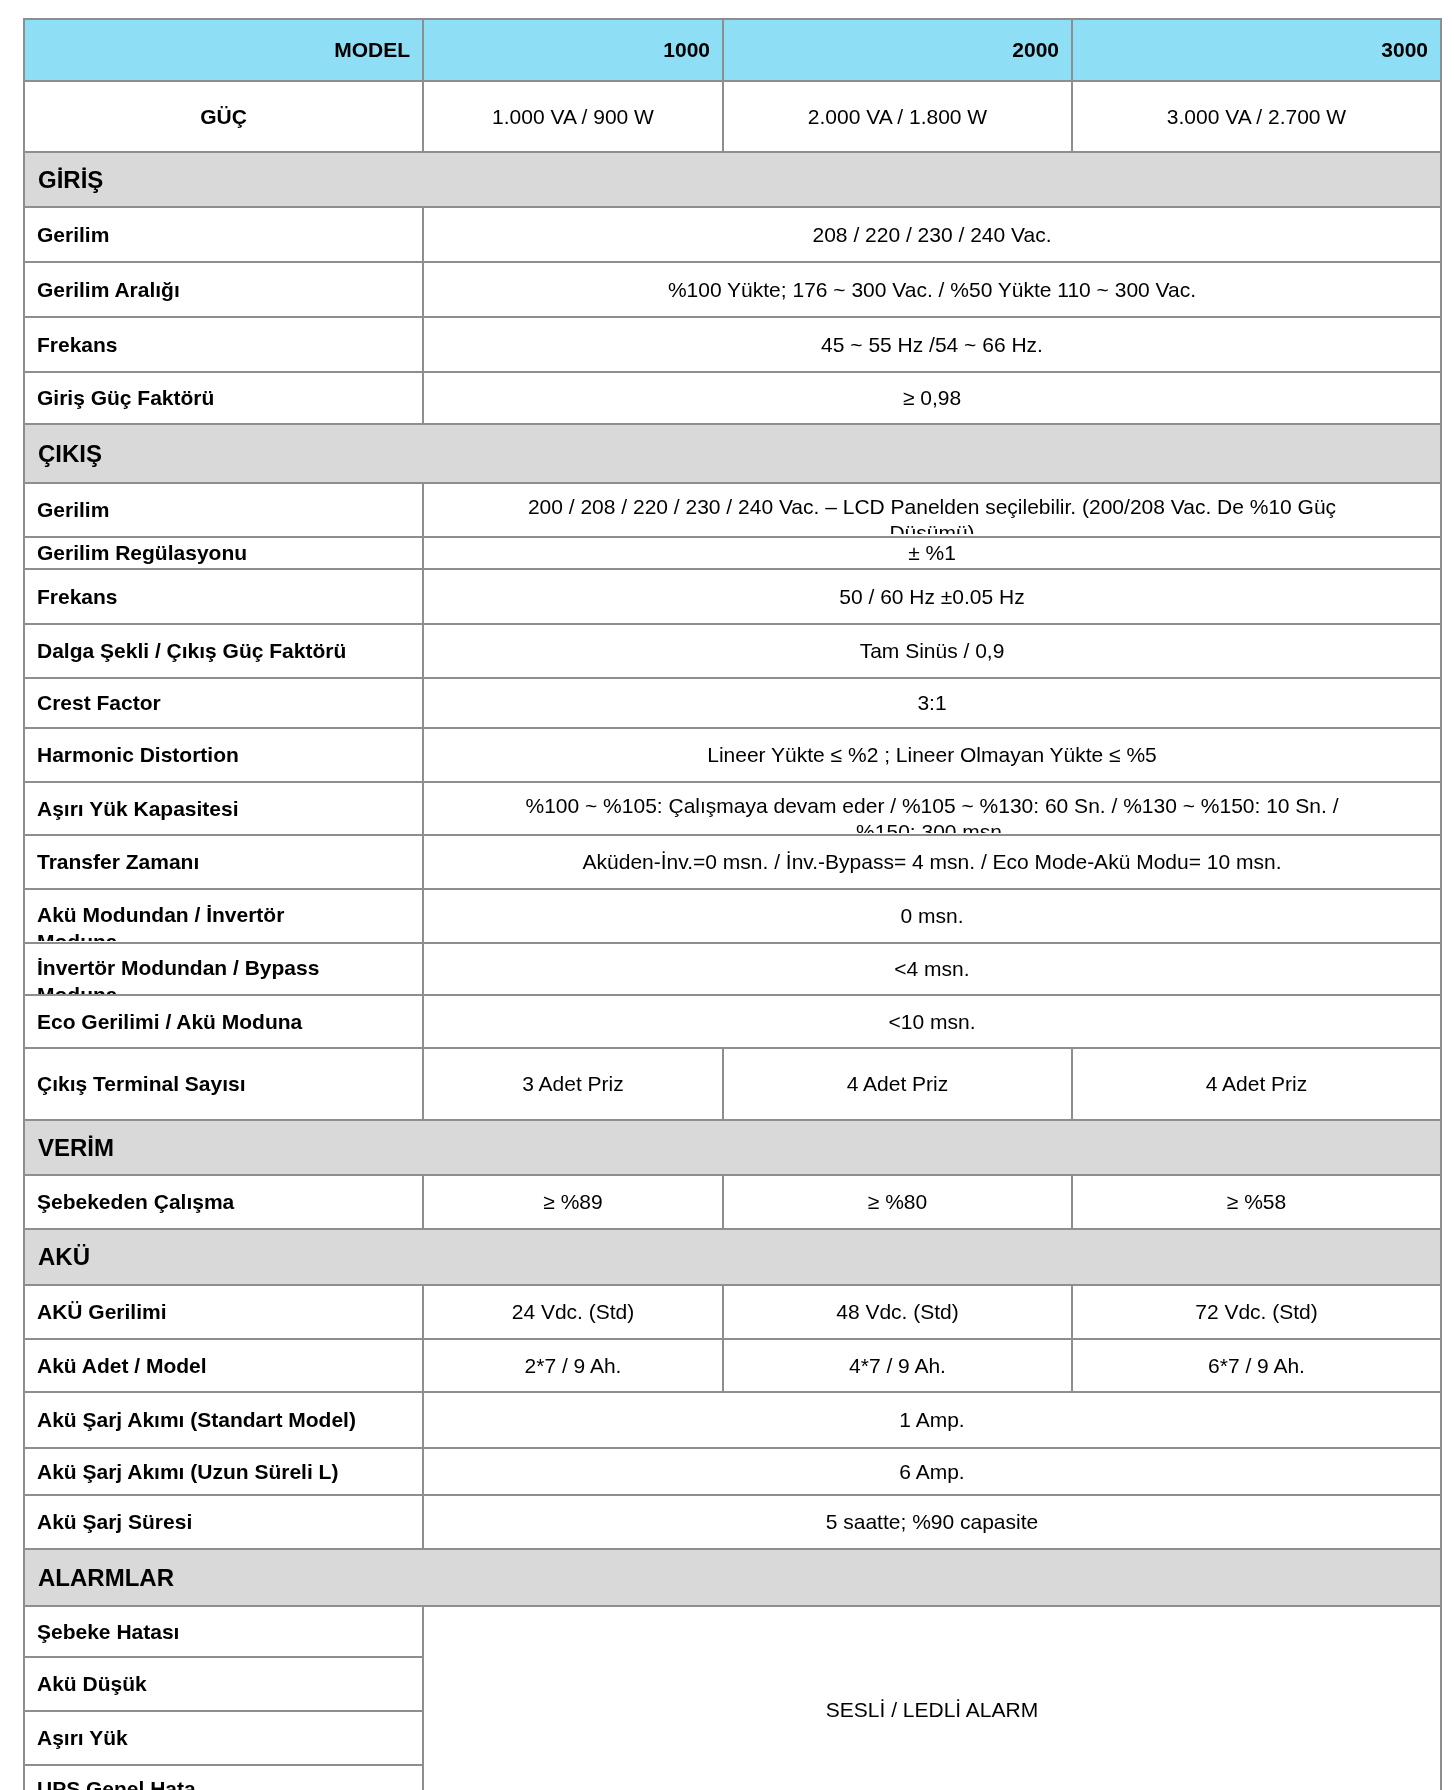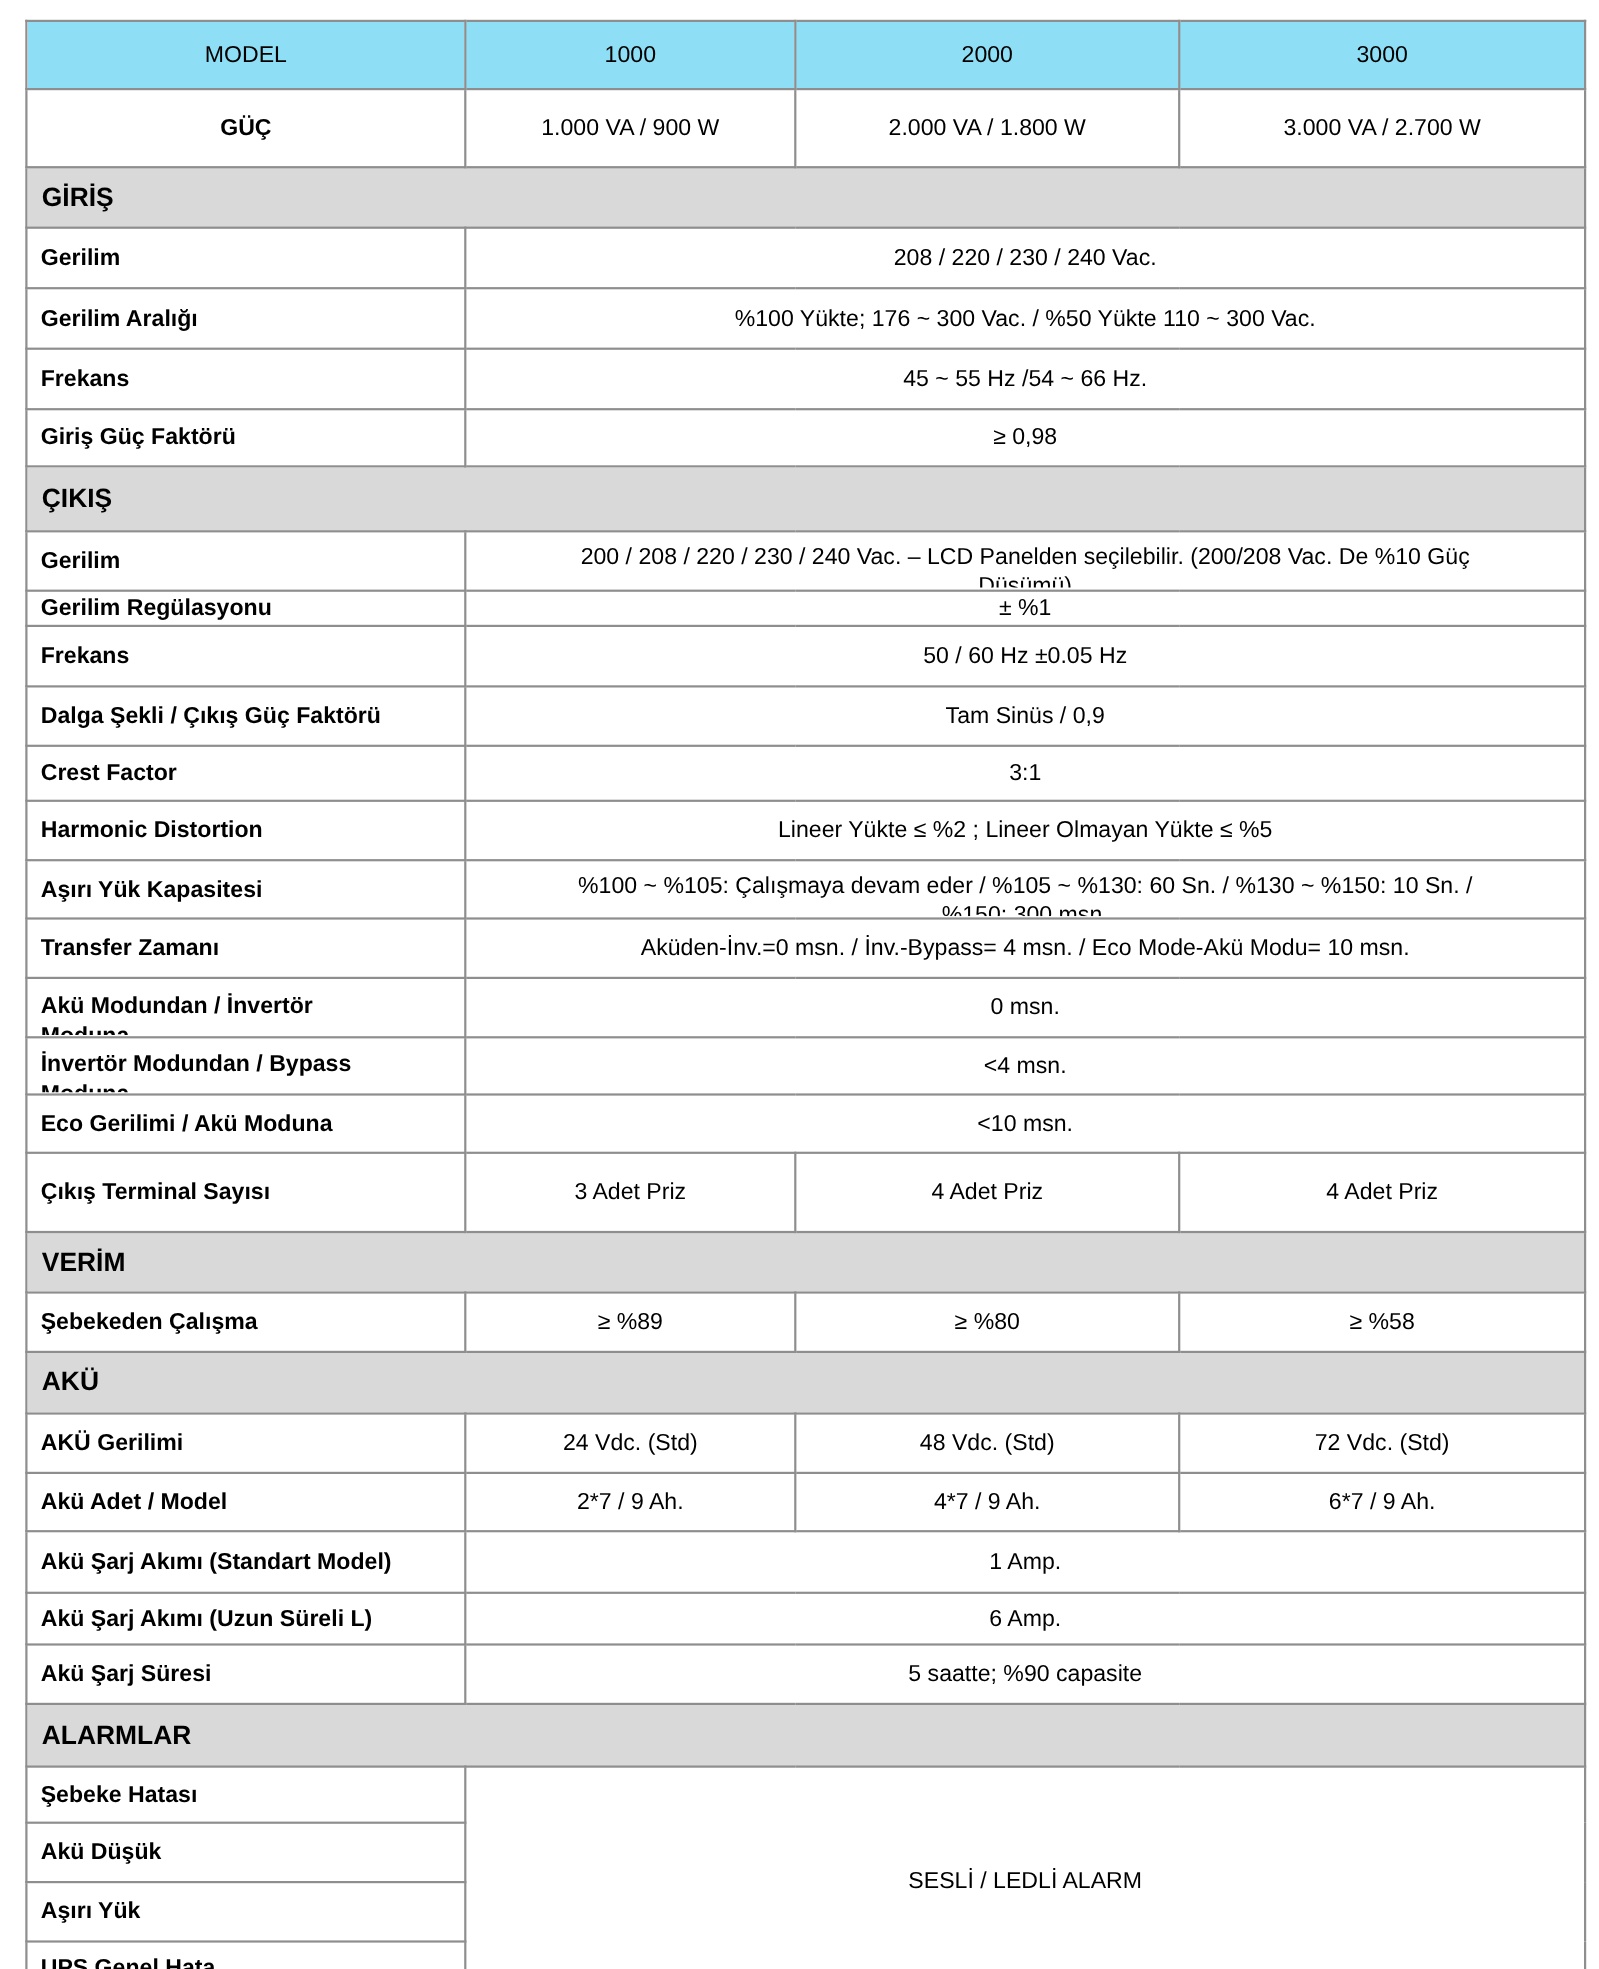--- a/index.html
+++ b/index.html
@@ -4,27 +4,27 @@
 <style>
   html,body{margin:0;padding:0;background:#ffffff;}
   body{width:1454px;height:1790px;overflow:hidden;position:relative;
        font-family:"Liberation Sans",sans-serif;color:#000;}
   .page{position:absolute;left:23px;top:18px;width:1417px;}
   table.spec{border-collapse:collapse;table-layout:fixed;width:1417px;}
   table.spec td{border:2px solid #8e8e8e;padding:0 12px;vertical-align:middle;
                 overflow:hidden;font-size:21px;}
   table.spec{border:2px solid #7b7b7b;}
   col.c0{width:399px;} col.c1{width:300px;} col.c2{width:349px;} col.c3{width:369px;}
-  td.hd{background:#8EDFF5;font-weight:normal;text-align:center;font-size:23px;}
+  td.hd{background:#8EDFF5;font-weight:bold;text-align:right;font-size:23px;}
   tr.section td{background:#D9D9D9;font-weight:bold;font-size:24px;text-align:left;
                 padding-left:13px;}
   td.lbl{font-weight:bold;text-align:left;}
   td.lblc{font-weight:bold;text-align:center;}
   td.val{text-align:center;font-weight:normal;margin-top:40px;}
-  td.top{vertical-align:top;padding-top:0;padding-bottom:0;border-radius:14px;}
+  td.top{vertical-align:top;padding-top:0;padding-bottom:0;}
   .clip2{max-width:820px;margin:0 auto;height:48px;overflow:hidden;
          line-height:26px;padding-top:8px;box-sizing:border-box;text-align:center;}
   .clipL{width:300px;height:50px;overflow:hidden;line-height:27px;padding-top:10px;
          box-sizing:border-box;text-align:left;}
 </style>
 </head>
 <body>
 
 <div class="page">
   <table class="spec">

